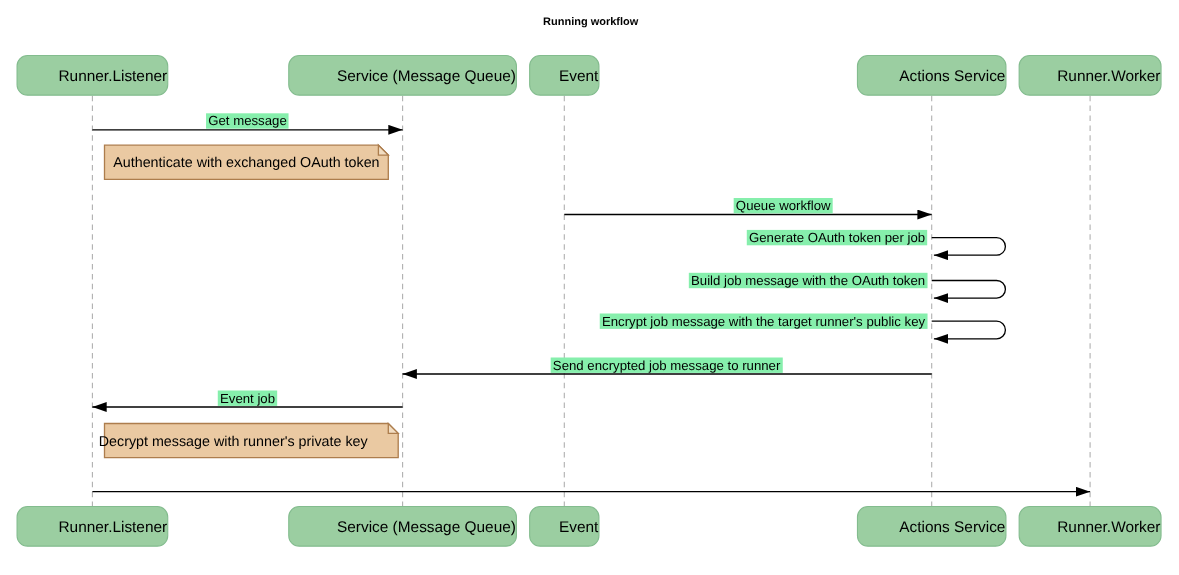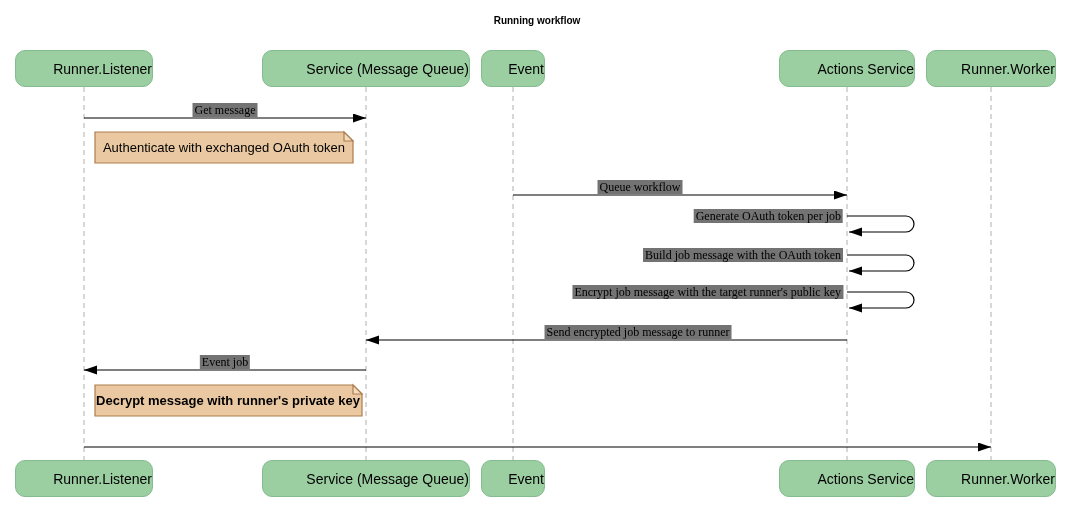--- a/index.html
+++ b/index.html
@@ -32,24 +32,23 @@
     align-items: center;
     justify-content: flex-end;
     font-size: 14px;
     white-space: nowrap;
   }
   .msg-label {
     position: absolute;
     font-size: 12px;
     white-space: nowrap;
     transform: translate(-50%, -50%);
-    background: #737373;
+    background: #86efac;
     padding: 0 2px;
     line-height: 14px;
-    font-family: Liberation Serif, serif;
   }
   .msg-label.right-aligned { transform: translate(-100%, -50%); }
   .note-text {
     position: absolute;
     font-size: 13px;
     white-space: nowrap;
     transform: translate(-50%, -50%);
     line-height: 14px;
   }
 </style>
@@ -119,23 +118,23 @@
       <span>Event</span>
     </div>
   <div class="participant" style="left:779px; top:460px; width:136px;">
       <span>Actions Service</span>
     </div>
   <div class="participant" style="left:926px; top:460px; width:130px;">
       <span>Runner.Worker</span>
     </div>
 
   <div class="msg-label" style="left:225px; top:110px;">Get message</div>
-  <div class="msg-label" style="left:640px; top:187px;">Queue workflow</div>
+  <div class="msg-label" style="left:712px; top:187px;">Queue workflow</div>
   <div class="msg-label right-aligned" style="left:843px; top:216px;">Generate OAuth token per job</div>
   <div class="msg-label right-aligned" style="left:843px; top:255px;">Build job message with the OAuth token</div>
   <div class="msg-label right-aligned" style="left:843px; top:292px;">Encrypt job message with the target runner's public key</div>
-  <div class="msg-label" style="left:606px; top:332px;margin-left:32px;">Send encrypted job message to runner</div>
+  <div class="msg-label" style="left:606px; top:332px;">Send encrypted job message to runner</div>
   <div class="msg-label" style="left:225px; top:362px;">Event job</div>
 
   <div class="note-text" style="left:224px; top:148px;">Authenticate with exchanged OAuth token</div>
-  <div class="note-text" style="left:228px; top:401px;font-weight:bold;">Decrypt message with runner's private key</div>
+  <div class="note-text" style="left:212px; top:401px;">Decrypt message with runner's private key</div>
 
 </div>
 
 </body></html>

